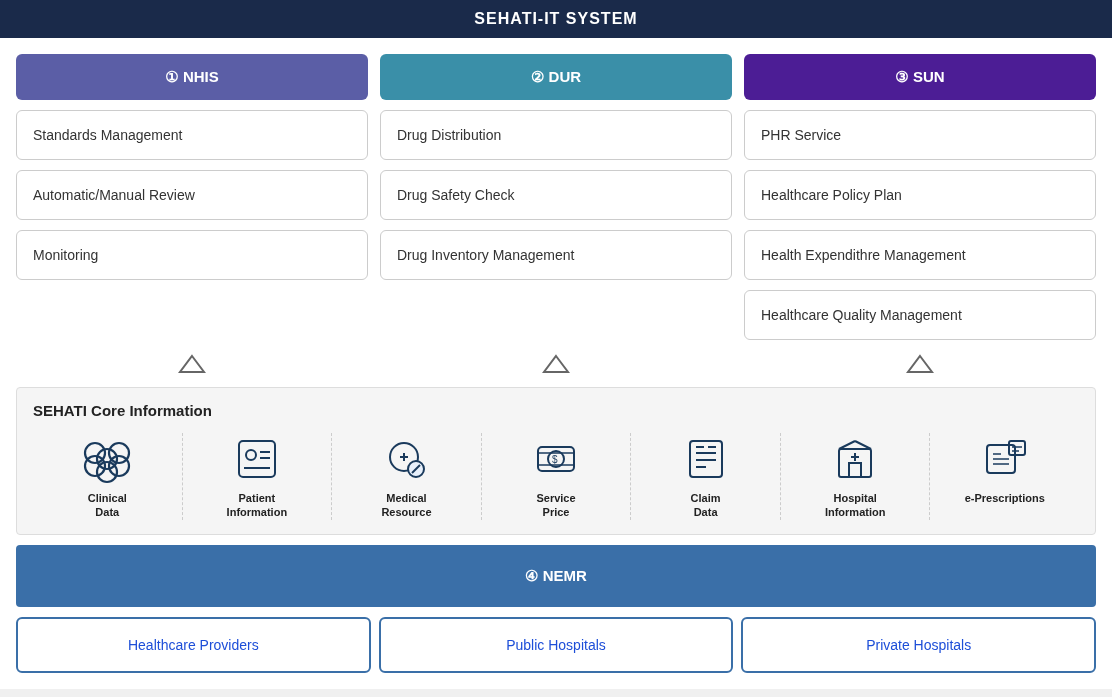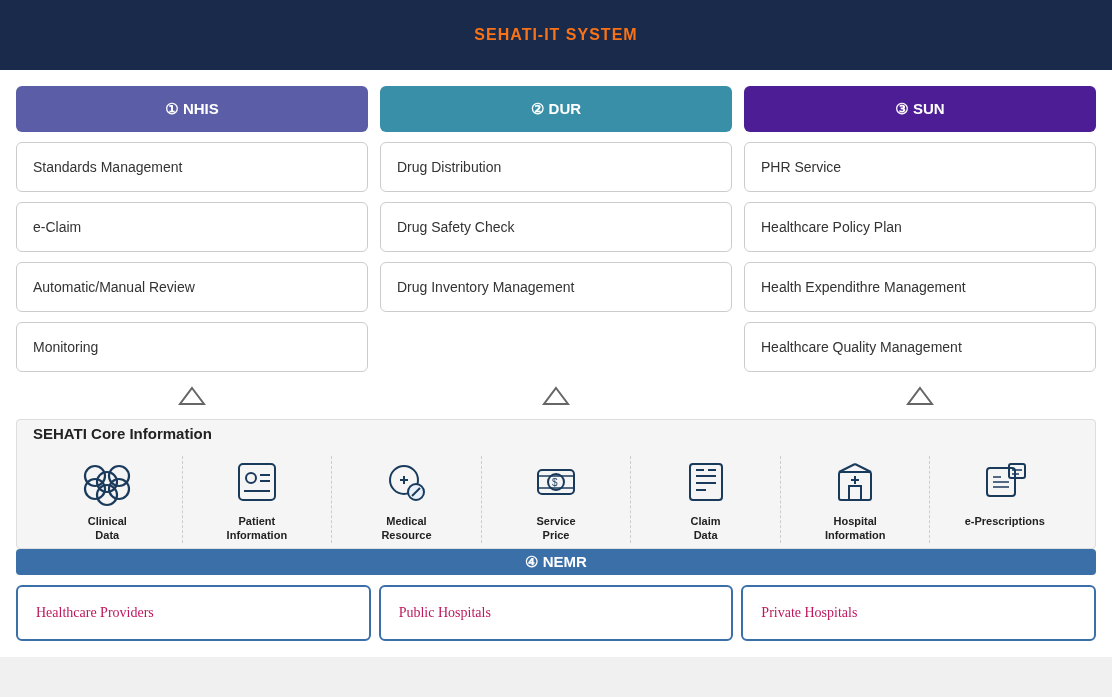--- a/index.html
+++ b/index.html
@@ -7,23 +7,23 @@
       font-family: Arial, sans-serif;
       background: #f0f0f0;
       width: 1112px;
       min-height: 697px;
       overflow-x: hidden;
     }
 
     
     .header {
       background: #1a2a4a;
-      color: #f97316;
-      text-align: center;
-      padding: 26px;
+      color: #ffffff;
+      text-align: center;
+      padding: 10px;
       font-weight: bold;
       font-size: 16px;
       letter-spacing: 1px;
     }
 
     
     .main {
       background: white;
       padding: 16px;
     }
@@ -79,22 +79,22 @@
       text-align: center;
       font-size: 18px;
       color: #666;
     }
 
     
     .core-section {
       background: #f5f5f5;
       border: 1px solid #ddd;
       border-radius: 4px;
-      padding: 5px 16px;
-      margin-bottom: 0;
+      padding: 14px 16px;
+      margin-bottom: 10px;
     }
 
     .core-title {
       font-weight: bold;
       font-size: 15px;
       color: #222;
       margin-bottom: 14px;
     }
 
     .core-icons {
@@ -129,65 +129,62 @@
       text-align: center;
       line-height: 1.3;
       font-weight: bold;
     }
 
     
     .nemr-bar {
       background: #3a6fa8;
       color: white;
       text-align: center;
-      padding: 4px;
+      padding: 22px;
       font-weight: bold;
       font-size: 15px;
       border-radius: 4px;
       margin-bottom: 10px;
     }
 
     
     .bottom-row {
       display: flex;
       gap: 8px;
     }
 
     .bottom-card {
       flex: 1;
       border: 2px solid #3a6fa8;
       border-radius: 6px;
       padding: 18px;
+      text-align: center;
       font-size: 14px;
-      color: #be185d;
+      color: #1d4ed8;
       background: white;
       cursor: pointer;
-      font-family: Liberation Serif, serif;
     }
   </style>
 </head>
 <body>
 
 <div class="header">
   <span>SEHATI-IT SYSTEM</span>
 </div>
 
 <div class="main">
 
   <div class="columns">
 
     <div class="column">
       <div class="column-header col1-header">
         <span>① NHIS</span>
       </div>
       <div class="card">
         <span>Standards Management</span>
-      </div>
-      <div class="card">
-        <span>e-Claim</span>
       </div>
       <div class="card">
         <span>Automatic/Manual Review</span>
       </div>
       <div class="card">
         <span>Monitoring</span>
       </div>
     </div>
 
     <div class="column">

